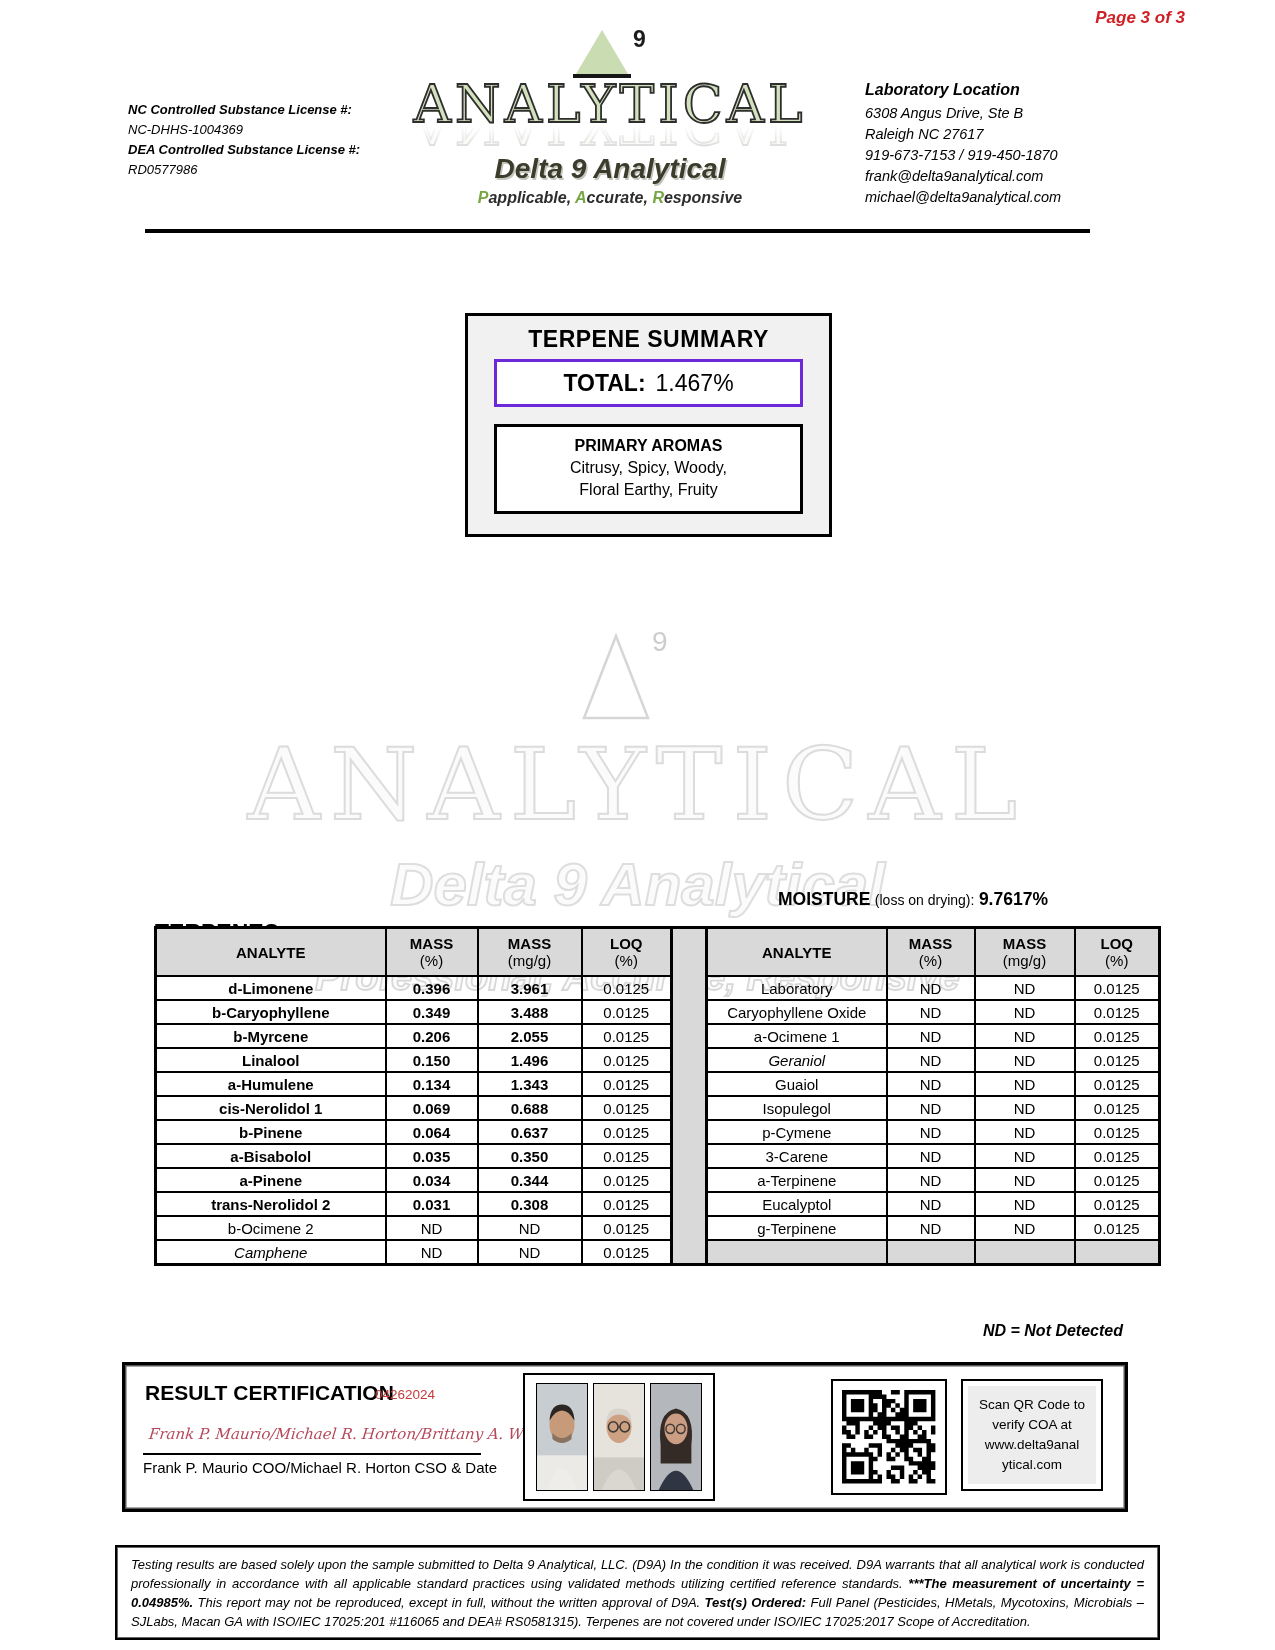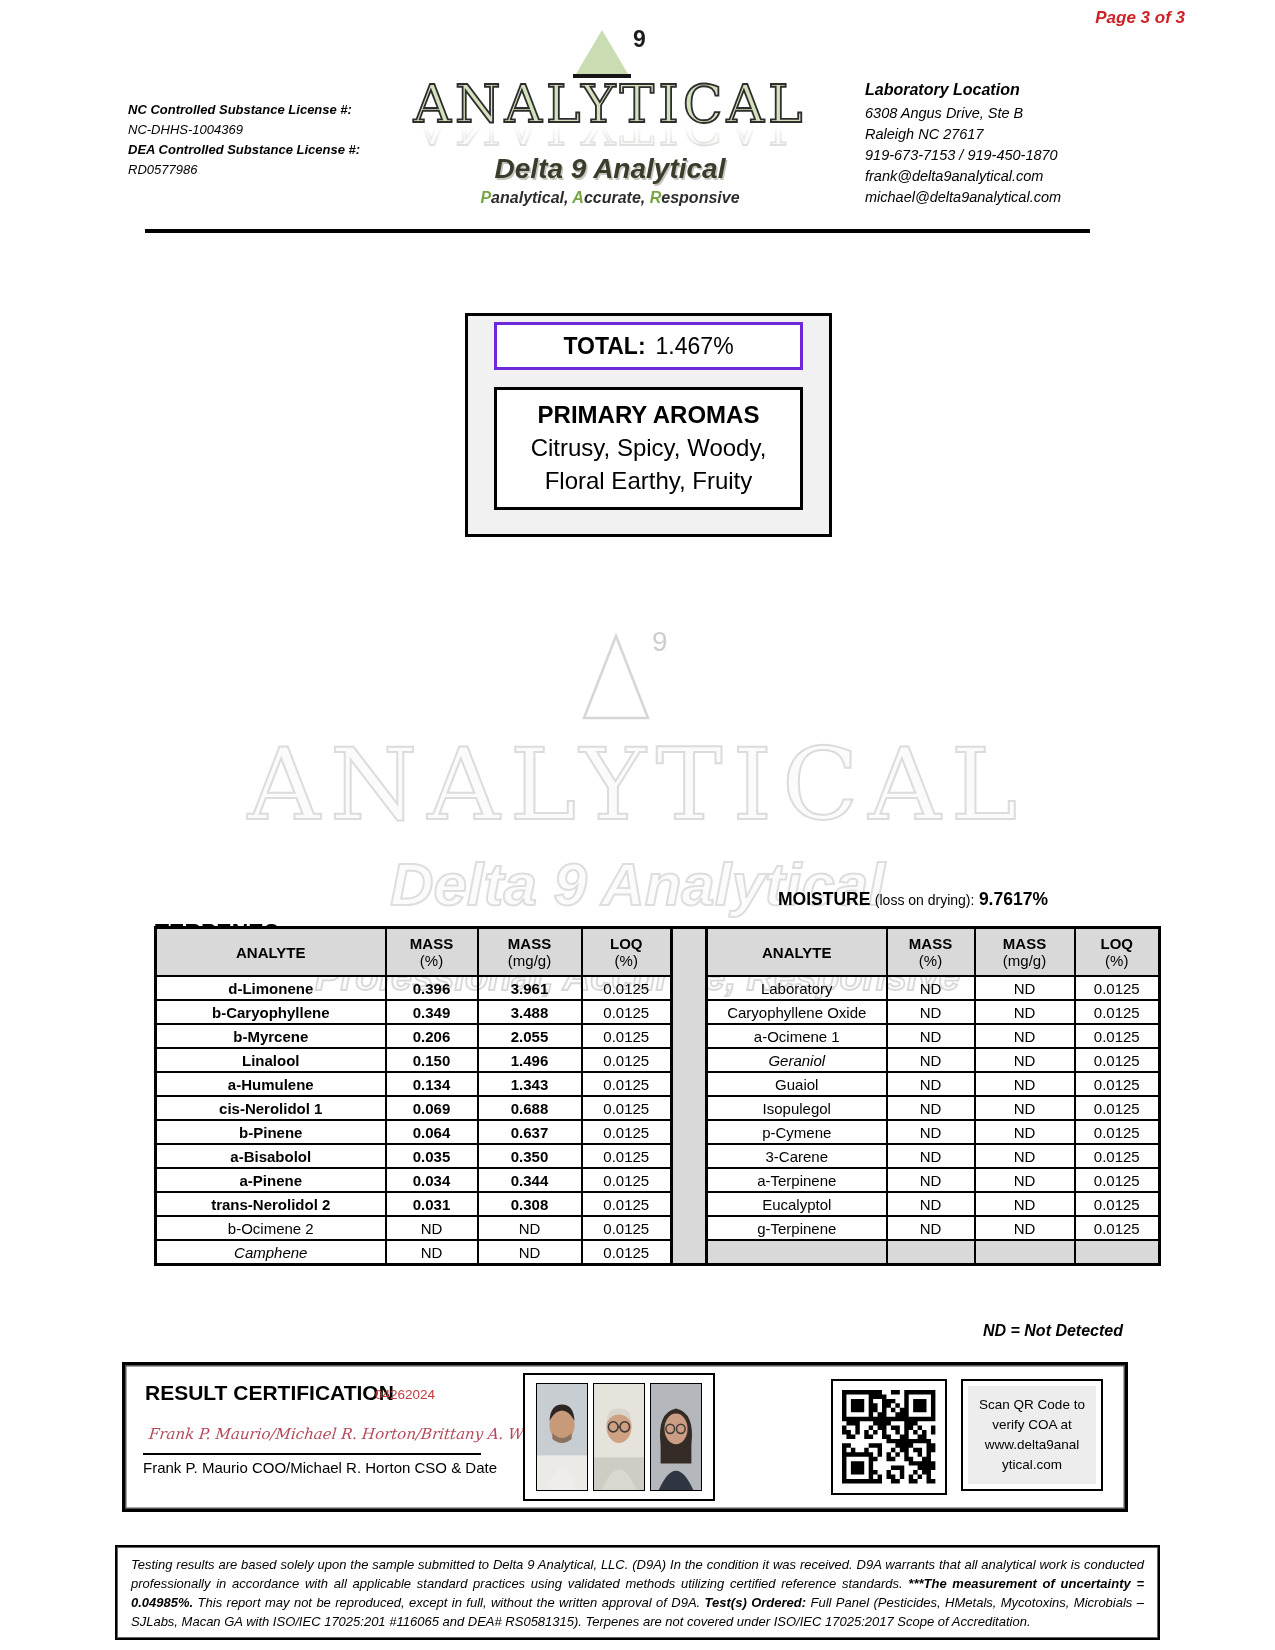--- a/index.html
+++ b/index.html
@@ -49,21 +49,21 @@
 
   
   .summary-box{position:absolute;left:465px;top:313px;width:367px;height:224px;border:3px solid #000;
                background:#f1f1f1;box-sizing:border-box;}
   .summary-title{margin-top:10px;text-align:center;font-size:23px;font-weight:bold;letter-spacing:.5px;}
   .total-box{margin:6px 26px 0;border:3px solid #6d28d9;background:#fff;height:42px;display:flex;
              align-items:center;justify-content:center;font-size:23px;}
   .total-label{font-weight:bold;}
   .total-value{margin-left:10px;}
   .aromas-box{margin:17px 26px 0;border:3px solid #000;background:#fff;padding:8px 4px 10px;text-align:center;
-              font-size:24px;line-height:1.38;}
+              font-size:16px;line-height:1.38;}
   .aromas-title{font-weight:bold;}
 
   
   .terp-heading{position:absolute;left:155px;top:920px;}
   .t-h{font-size:23px;font-weight:bold;}
   .t-s{font-size:15px;font-weight:bold;font-style:italic;}
   .moisture{position:absolute;left:778px;top:889px;}
   .m-b{font-size:17.5px;font-weight:bold;}
   .m-r{font-size:14px;}
 
@@ -137,35 +137,36 @@
 
     <div class="logo">
       <div class="logo-tri-row">
         <div class="logo-triangle"></div>
         <div class="logo-tri-base"></div>
         <div class="logo-nine">9</div>
       </div>
       <div class="logo-word">ANALYTICAL</div>
       <div class="logo-word logo-word-reflect">ANALYTICAL</div>
       <div class="logo-company">Delta 9 Analytical</div>
-      <div class="logo-tagline"><span class="tag-lead">P</span><span>analytical, </span><span class="tag-lead">A</span><span>ccurate, </span><span class="tag-lead">R</span><span>esponsive</span></div>
+      <div class="logo-tagline"><span class="tag-lead">P</span><span>applicable, </span><span class="tag-lead">A</span><span>ccurate, </span><span class="tag-lead">R</span><span>esponsive</span></div>
     </div>
 
     <div class="lab-loc">
       <div class="lab-title">Laboratory Location</div>
       <div>6308 Angus Drive, Ste B</div>
       <div>Raleigh NC 27617</div>
       <div>919-673-7153 / 919-450-1870</div>
       <div>frank@delta9analytical.com</div>
       <div>michael@delta9analytical.com</div>
     </div>
 
     <div class="divider"></div>
 
     <div class="summary-box">
+      <div class="summary-title">TERPENE SUMMARY</div>
       <div class="total-box">
         <span class="total-label">TOTAL:</span>
         <span class="total-value">1.467%</span>
       </div>
       <div class="aromas-box">
         <div class="aromas-title">PRIMARY AROMAS</div>
         <div>Citrusy, Spicy, Woody,</div>
         <div>Floral Earthy, Fruity</div>
       </div>
     </div>

